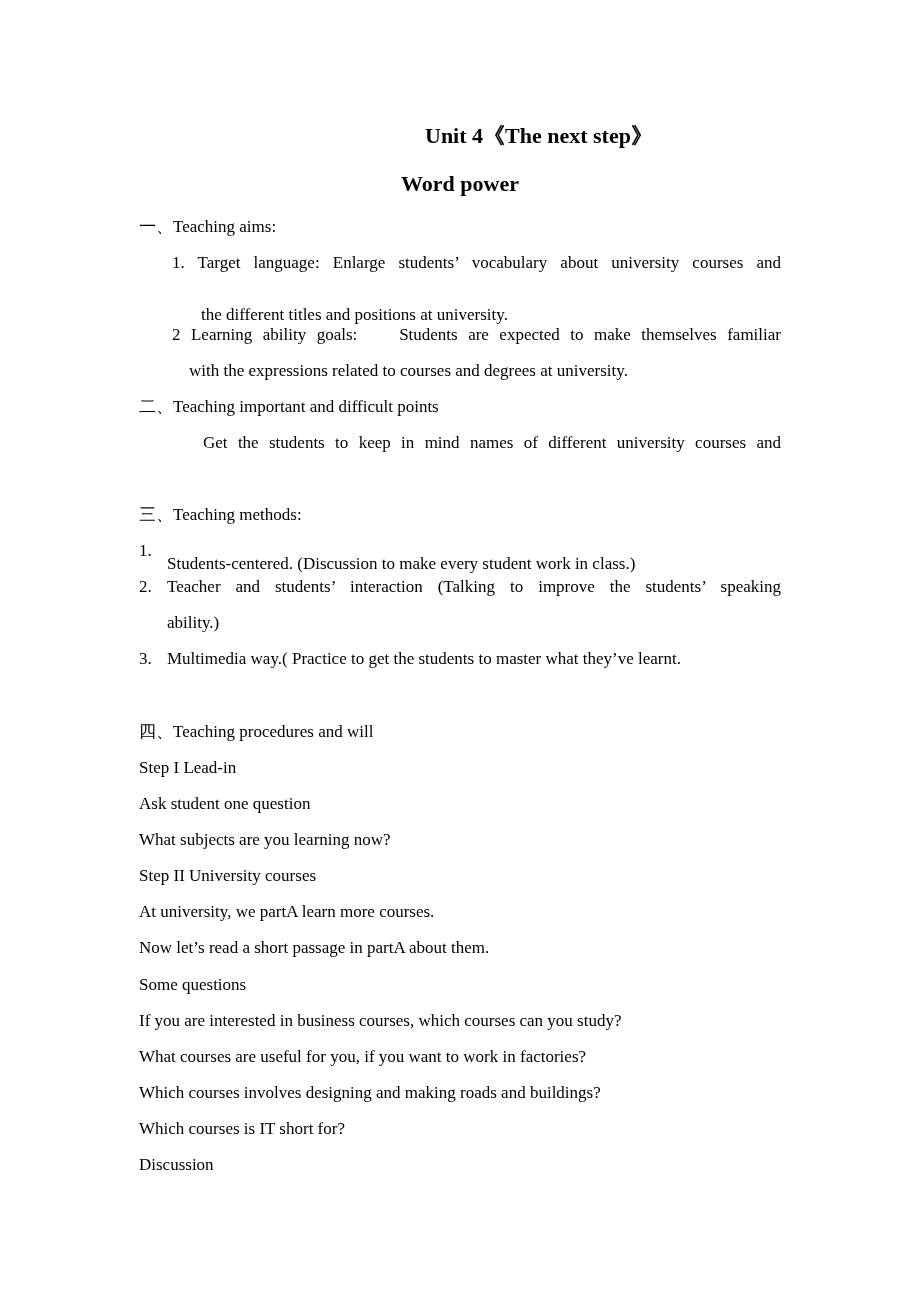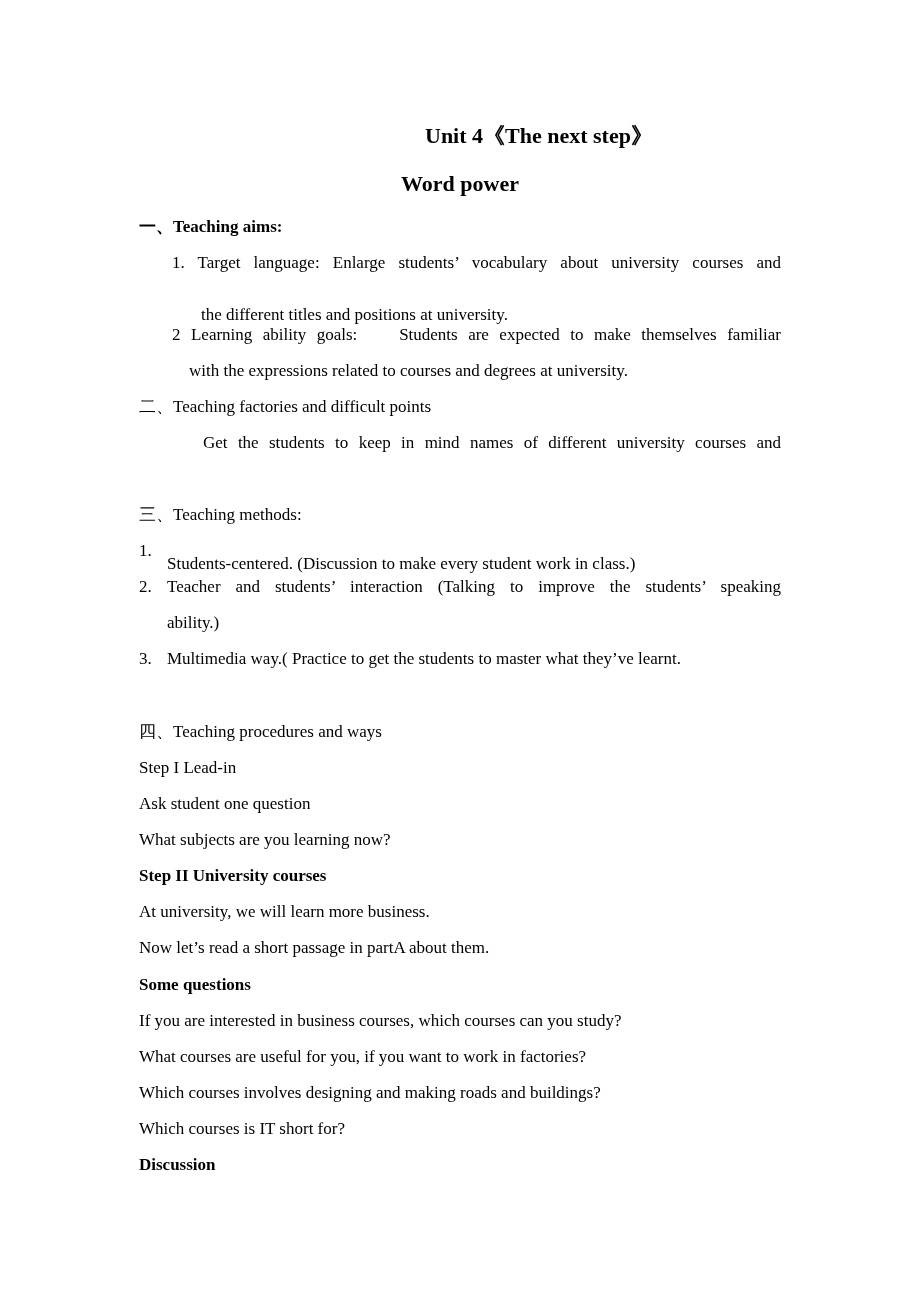--- a/index.html
+++ b/index.html
@@ -1,58 +1,58 @@
 <!DOCTYPE html>
 <html><head>
   <meta charset="utf-8">
   <style>
     html, body { margin: 0; padding: 0; background: #ffffff; }
     body { width: 920px; height: 1302px; position: relative; overflow: hidden;
       font-family: "Liberation Serif", "DejaVu Serif", serif; color: #000; }
     .page { position: absolute; left: 0; top: 0; width: 920px; height: 1302px; }
     .line { position: absolute; font-size: 17px; line-height: 20px; white-space: nowrap; }
     .title { position: absolute; font-weight: bold; font-size: 22px; line-height: 26px; white-space: nowrap; }
-    .bold { font-weight: bold; text-align: center; }
+    .bold { font-weight: normal; text-align: center; }
     .just { white-space: normal; text-align: justify; text-align-last: justify; }
   </style>
 </head>
 <body>
 
 <div class="page">
 
   <div class="title" style="left:401px; top:123px;margin-left:24px;">Unit 4《The next step》</div>
   <div class="title" style="left:401px; top:171px;">Word power</div>
 
   <div class="line bold" style="left:139px; top:217px;">一、Teaching aims:</div>
   <div class="line just" style="left:172px; top:253px; width:609px;">1. Target language: Enlarge students’ vocabulary about university courses and</div>
   <div class="line" style="left:201px; top:289px;margin-top:16px;">the different titles and positions at university.</div>
   <div class="line just" style="left:172px; top:325px; width:609px; white-space:pre;">2 Learning ability goals:    Students are expected to make themselves familiar</div>
   <div class="line" style="left:189px; top:361px;">with the expressions related to courses and degrees at university.</div>
 
-  <div class="line" style="left:139px; top:397px;">二、Teaching factories and difficult points</div>
+  <div class="line" style="left:139px; top:397px;">二、Teaching important and difficult points</div>
   <div class="line just" style="left:203px; top:433px; width:578px;">Get the students to keep in mind names of different university courses and</div>
 
   <div class="line" style="left:139px; top:505px;">三、Teaching methods:</div>
 
   <div class="line" style="left:139px; top:541px;">1.</div>
   <div class="line" style="left:167px; top:554px;">Students-centered. (Discussion to make every student work in class.)</div>
 
   <div class="line" style="left:139px; top:577px;">2.</div>
   <div class="line just" style="left:167px; top:577px; width:614px;">Teacher and students’ interaction (Talking to improve the students’ speaking</div>
   <div class="line" style="left:167px; top:613px;">ability.)</div>
 
   <div class="line" style="left:139px; top:649px;">3.</div>
   <div class="line" style="left:167px; top:649px;">Multimedia way.( Practice to get the students to master what they’ve learnt.</div>
 
-  <div class="line" style="left:139px; top:722px;">四、Teaching procedures and ways</div>
+  <div class="line" style="left:139px; top:722px;">四、Teaching procedures and will</div>
   <div class="line" style="left:139px; top:758px;">Step I Lead-in</div>
   <div class="line" style="left:139px; top:794px;">Ask student one question</div>
   <div class="line" style="left:139px; top:830px;">What subjects are you learning now?</div>
   <div class="line bold" style="left:139px; top:866px;">Step II University courses</div>
-  <div class="line" style="left:139px; top:902px;">At university, we will learn more business.</div>
+  <div class="line" style="left:139px; top:902px;">At university, we partA learn more courses.</div>
   <div class="line" style="left:139px; top:938px;">Now let’s read a short passage in partA about them.</div>
   <div class="line bold" style="left:139px; top:975px;">Some questions</div>
   <div class="line" style="left:139px; top:1011px;">If you are interested in business courses, which courses can you study?</div>
   <div class="line" style="left:139px; top:1047px;">What courses are useful for you, if you want to work in factories?</div>
   <div class="line" style="left:139px; top:1083px;">Which courses involves designing and making roads and buildings?</div>
   <div class="line" style="left:139px; top:1119px;">Which courses is IT short for?</div>
   <div class="line bold" style="left:139px; top:1155px;">Discussion</div>
 
 </div>
 

